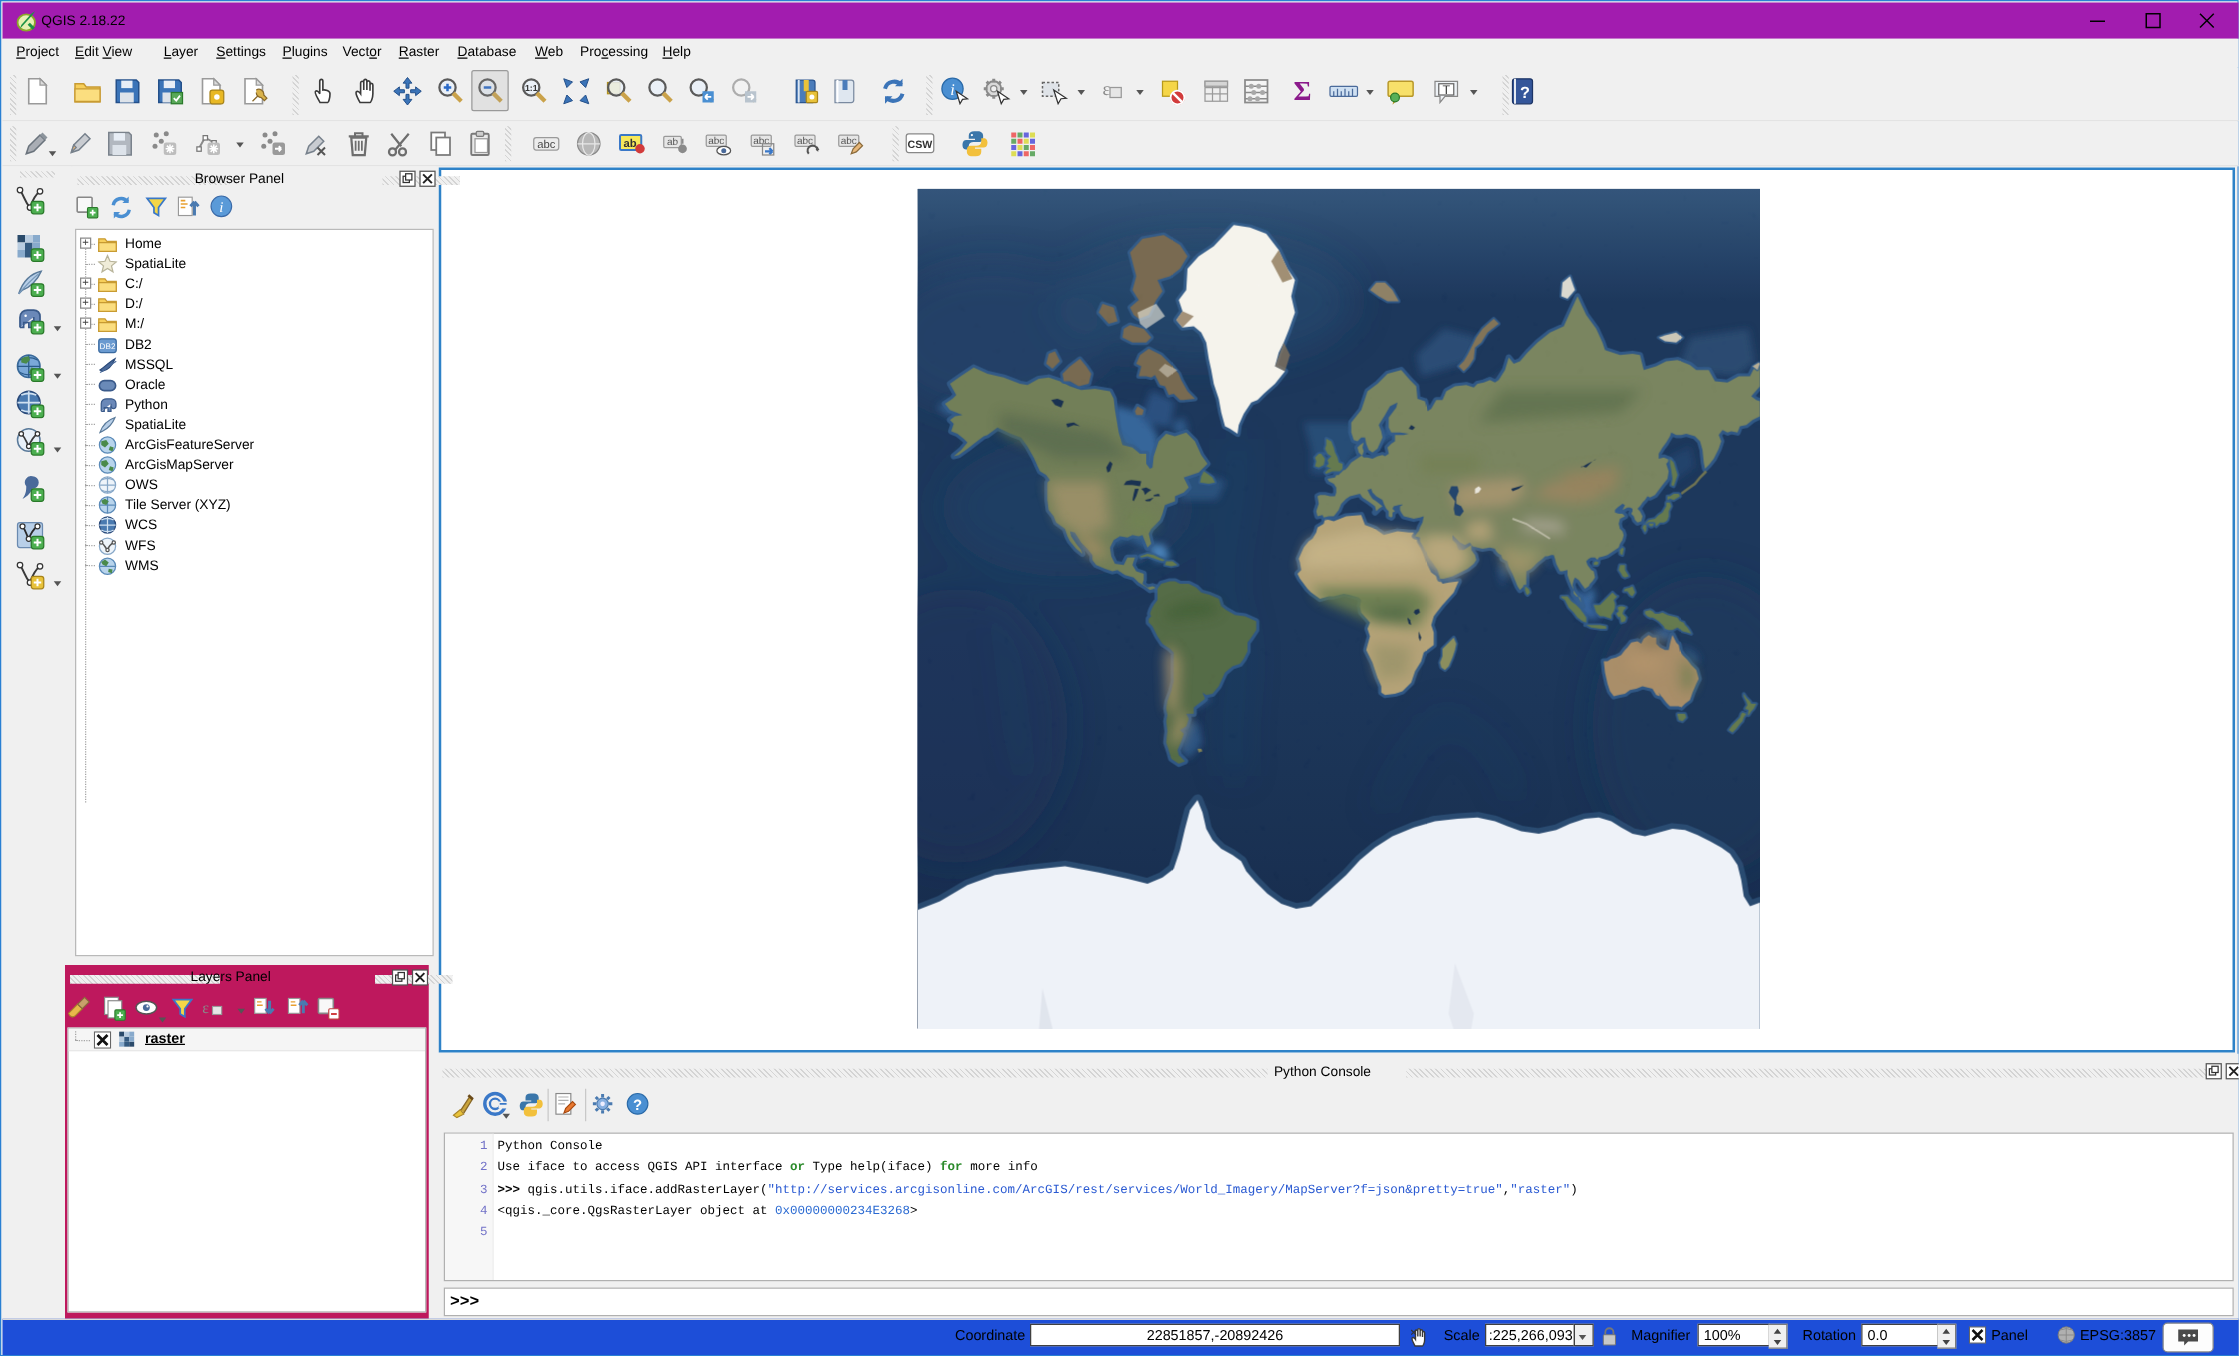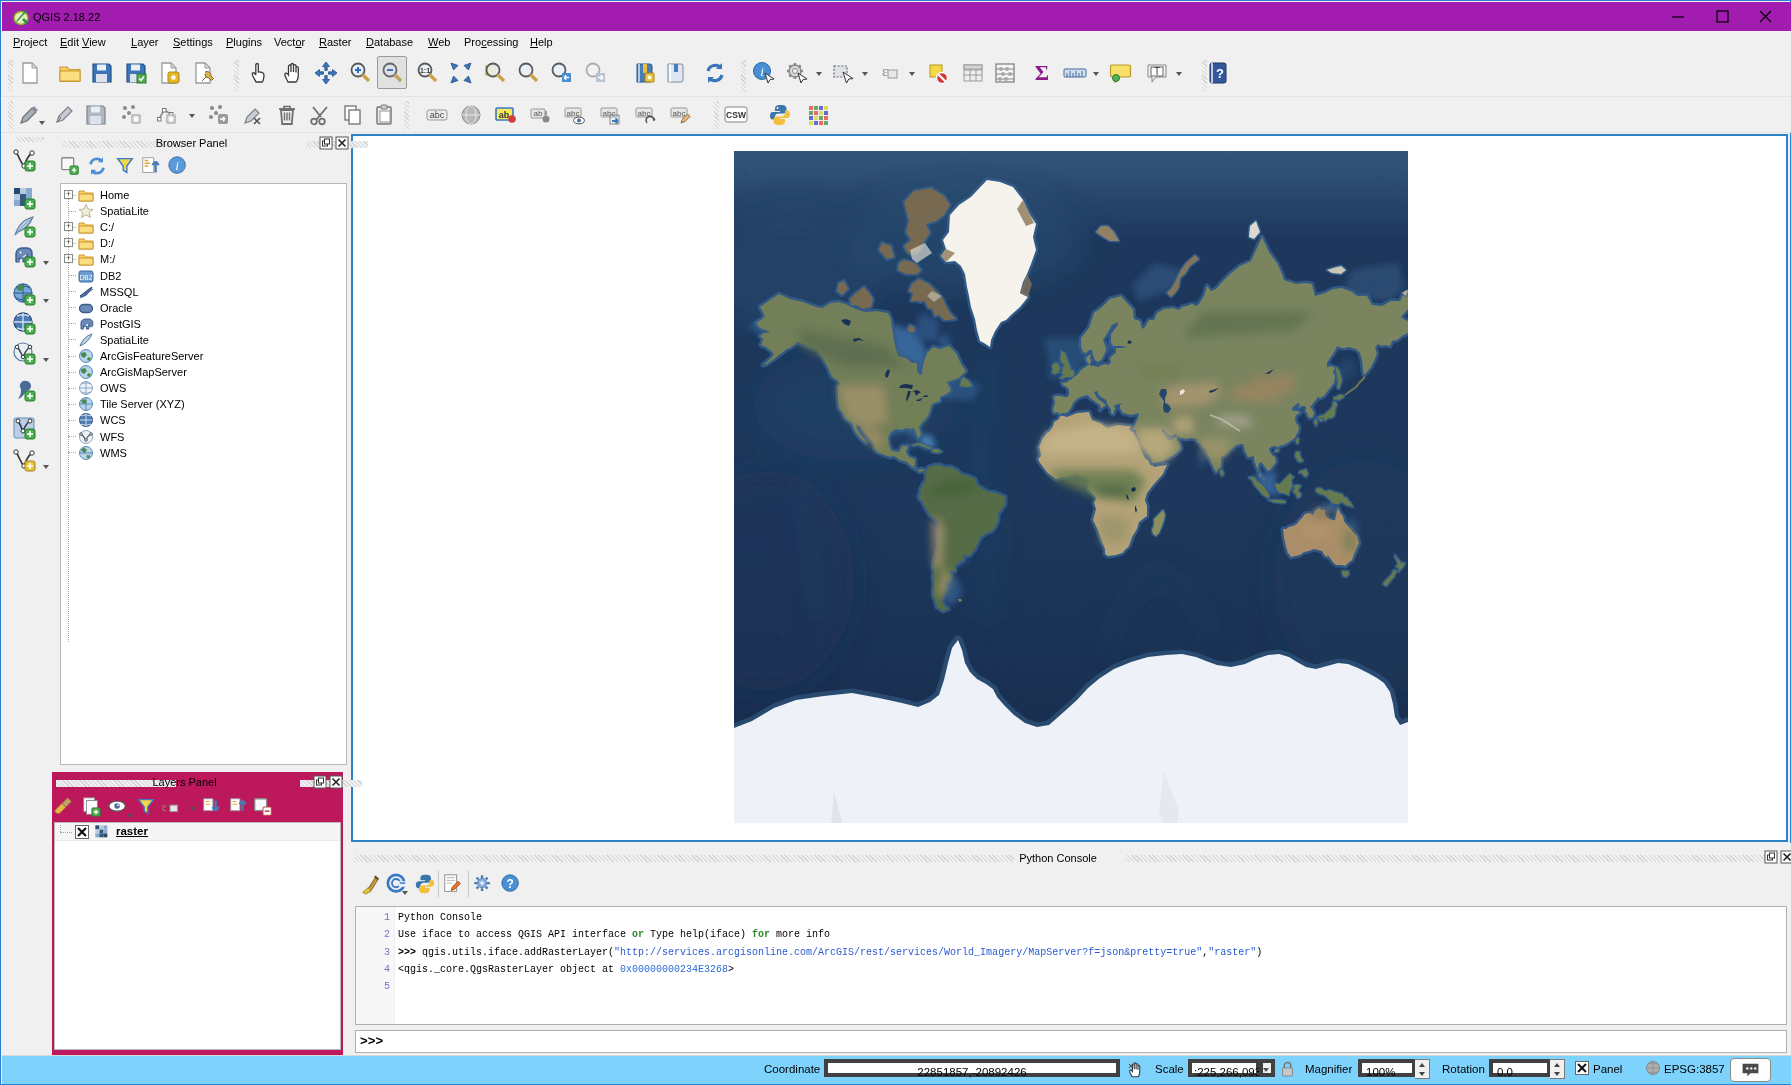--- a/index.html
+++ b/index.html
@@ -24,22 +24,22 @@
 #layers{position:absolute;left:51px;top:771px;width:291px;height:283px;background:#be185d}
 #ltree{position:absolute;left:2px;top:50px;width:287px;height:228px;background:#fff;border:1px solid #b9b9b9}
 #canvas{position:absolute;left:350px;top:133px;width:1437px;height:708px;background:#fff;border:2px solid #2e82c8}
 #mapimg{position:absolute;left:733px;top:150px;width:674px;height:672px}
 #console{position:absolute;left:349px;top:842px;width:1441px;height:212px;background:#f0f0f0}
 #code{position:absolute;left:5px;top:63px;width:1432px;height:119px;background:#fff;border:1px solid #b0b0b0}
 #gutter{position:absolute;left:0;top:0;width:39px;height:117px;background:#f7f7f7;border-right:1px solid #eee}
 .ln{position:absolute;left:0;width:34px;text-align:right;font-family:"Liberation Mono",monospace;font-size:10px;padding-top:3px;color:#7272c8}
 .cl{position:absolute;left:42px;font-family:"Liberation Mono",monospace;font-size:10px;padding-top:3px;color:#000;white-space:pre}
 #pinput{position:absolute;left:5px;top:187px;width:1432px;height:23px;background:#fff;border:1px solid #b0b0b0;font-weight:bold;font-family:"Liberation Mono",monospace;font-size:13px;padding-left:4px;line-height:21px}
-#status{position:absolute;left:1px;top:1054px;width:1789px;height:29px;background:#7dd3fc;border-top:1px solid #d9d9d9;font-size:11.5px}
-.sbox{position:absolute;top:3px;height:18px;background:#fff;border:4px solid #404040;font-size:11.5px}
+#status{position:absolute;left:1px;top:1054px;width:1789px;height:29px;background:#1d4ed8;border-top:1px solid #d9d9d9;font-size:11.5px}
+.sbox{position:absolute;top:3px;height:18px;background:#fff;border:1px solid #404040;font-size:11.5px}
 .slbl{position:absolute;top:7px;font-size:11.5px;color:#000}
 #bluebottom{position:absolute;left:0;top:1083px;width:1791px;height:2px;background:#2a80d3}
 .spin{position:absolute;width:15px;height:20px;border:1px solid #7a7a7a;border-left:none;background:#f0f0f0}
 </style></head><body>
 <div id="win">
     <div id="title">
       <svg class="abs" style="left:11px;top:6px" width="18" height="18" viewBox="0 0 18 18">
         <ellipse cx="8" cy="10" rx="7" ry="6.5" fill="#e6efb2" stroke="#8aa82a" stroke-width="1.5"></ellipse>
         <path d="M3,15 L13,4 L15,1 L12,3 L4,12 Z" fill="#1d9245"></path>
         <path d="M10,11 L14,15" stroke="#1d9245" stroke-width="2.5"></path>
@@ -787,21 +787,21 @@
         </svg>
         <div class="trow" style="left:39px;top:99.6px">MSSQL</div>
         <svg class="abs" style="left:17px;top:115.69999999999999px" width="16" height="16" viewBox="0 0 16 16">
           <rect x="1.5" y="4.5" width="13" height="8" rx="4" fill="#6a8ab8" stroke="#3a5a8a" stroke-width="1.3"></rect>
         </svg>
         <div class="trow" style="left:39px;top:115.69999999999999px">Oracle</div>
         <svg class="abs" style="left:17px;top:131.79999999999998px" width="16" height="16" viewBox="0 0 16 16">
           <path d="M3,13 V7 C3,4.5 5,3 7.5,3 h3.5 c2.2,0 3.8,1.8 3.8,3.8 v2 c0,1.2 -0.8,2 -2,2 s-2,-0.8 -2,-2 V7" fill="#6a88b8" stroke="#3a5a8a"></path>
           <path d="M3,13 h2.4 v-3 h3 v3 h2.4 v-4" fill="#6a88b8" stroke="#3a5a8a"></path>
         </svg>
-        <div class="trow" style="left:39px;top:131.79999999999998px">PostGIS</div>
+        <div class="trow" style="left:39px;top:131.79999999999998px">Python</div>
         <svg class="abs" style="left:17px;top:147.89999999999998px" width="16" height="16" viewBox="0 0 16 16">
           <path d="M2,14 C4,8 8,4 14,2 C12,7 8,11 4,13 Z" fill="#b8cfe8" stroke="#5a7a9a"></path>
         </svg>
         <div class="trow" style="left:39px;top:147.89999999999998px">SpatiaLite</div>
         <svg class="abs" style="left:17px;top:163.99999999999997px" width="16" height="16" viewBox="0 0 16 16">
           <circle cx="8" cy="8" r="6.5" fill="#b8d4ec" stroke="#5a8ab8"></circle>
           <path d="M3,5 l4,-1 l2,3 l-3,3 l-3,-2 z" fill="#4a8a4a"></path>
           <path d="M10,9 l3,1 l-1,3 l-3,-1 z" fill="#4a8a4a"></path>
         </svg>
         <div class="trow" style="left:39px;top:163.99999999999997px">ArcGisFeatureServer</div>

